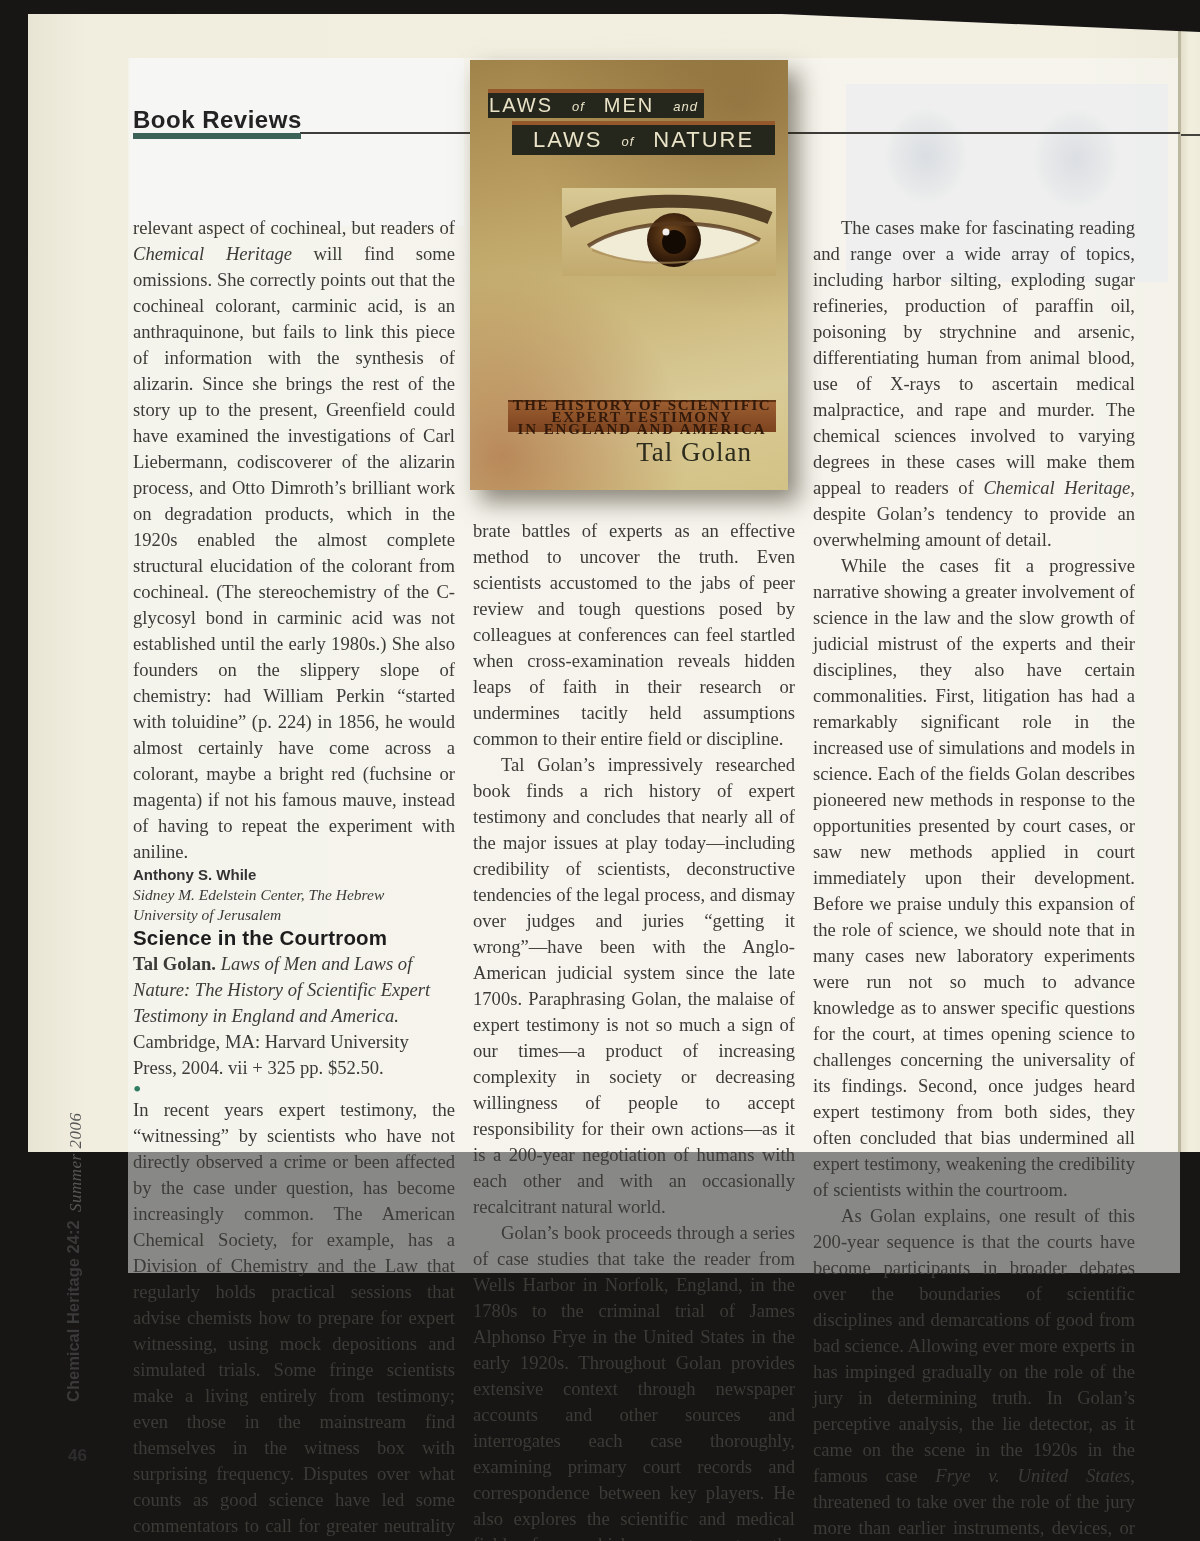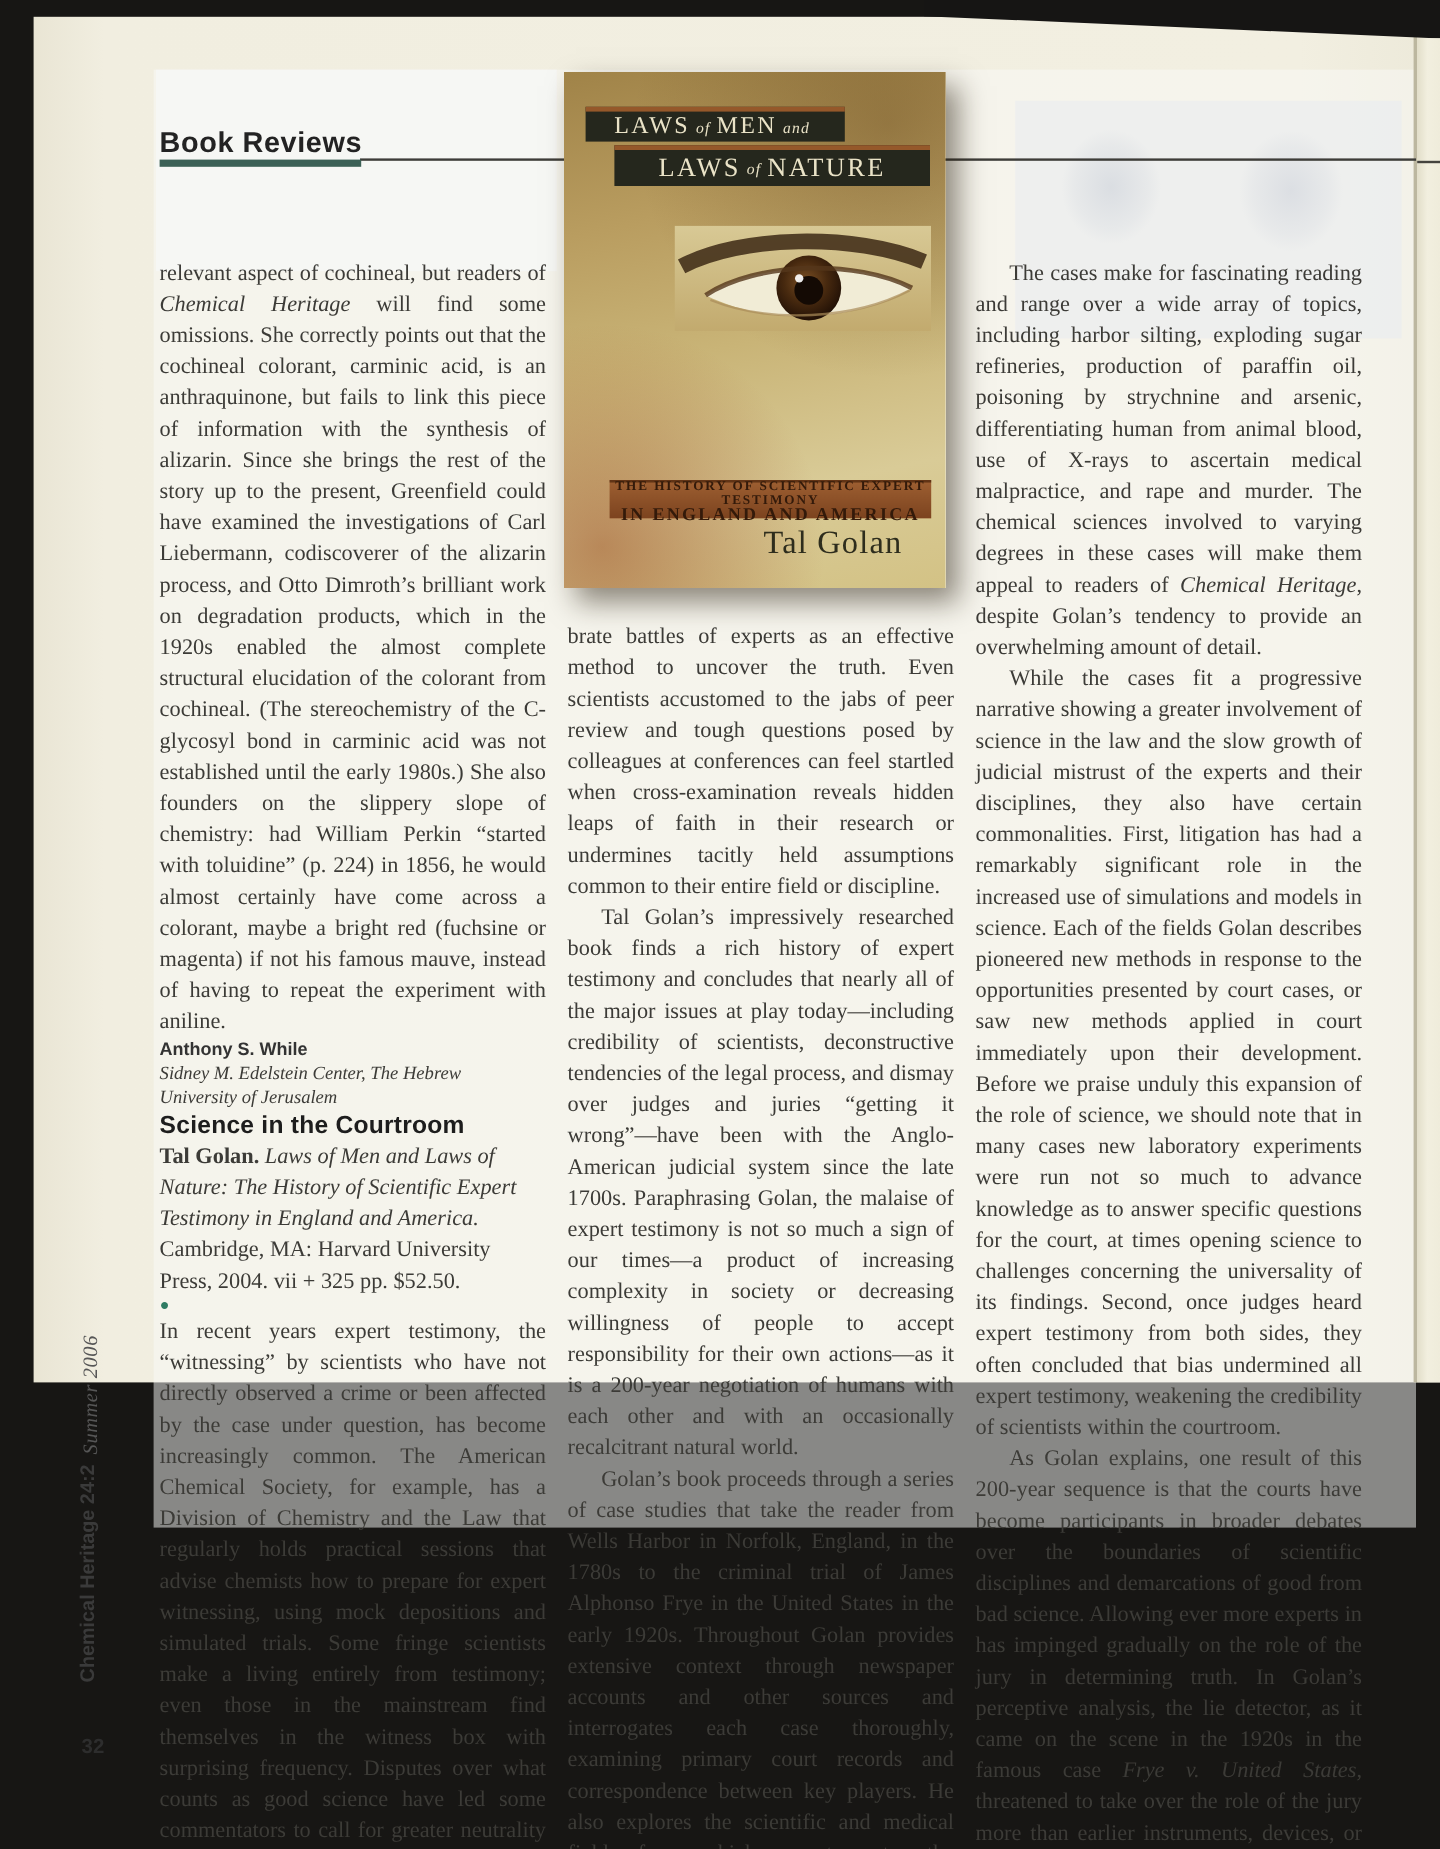--- a/index.html
+++ b/index.html
@@ -35,35 +35,35 @@
   .book-cover{
     position:absolute;left:442px;top:46px;width:318px;height:430px;z-index:5;
     background:
       radial-gradient(circle at 10% 92%, rgba(158,82,40,.55) 0%, rgba(158,82,40,0) 38%),
       radial-gradient(circle at 85% 10%, rgba(90,60,20,.35) 0%, rgba(90,60,20,0) 45%),
       linear-gradient(168deg,#a08348 0%,#b99d60 28%,#c9b477 52%,#d9cb97 78%,#d3c285 100%);
     box-shadow:10px 12px 22px rgba(35,25,10,.5);
   }
   .band{position:absolute;background:#25271d;border-top:4px solid #95582a;
     display:flex;align-items:center;justify-content:center;color:#eae3c7;
-    font-family:Liberation Serif, serif;white-space:nowrap;}
+    font-family:Liberation Sans, sans-serif;white-space:nowrap;gap:14px;}
   .band1{left:18px;top:29px;width:216px;height:25px;}
   .band2{left:42px;top:61px;width:263px;height:30px;}
   .bt-lg{font-size:20px;letter-spacing:2px;}
   .band2 .bt-lg{font-size:22px;}
   .bt-sm{font-size:13px;font-style:italic;margin:0 5px;position:relative;top:1px;letter-spacing:1px;}
   .eye-panel{position:absolute;left:92px;top:128px;width:214px;height:88px;overflow:hidden;}
   .cover-sub-band{
     position:absolute;left:38px;top:340px;width:268px;height:30px;
     background:linear-gradient(180deg,#9c5e31 0%,#7c431f 100%);
     border-top:2px solid rgba(70,35,12,.5);
     display:flex;flex-direction:column;justify-content:center;text-align:center;
     color:#331a0a;font-weight:bold;
   }
-  .cover-sub1{font-size:11px;letter-spacing:1.6px;line-height:12px;}
+  .cover-sub1{font-size:15px;letter-spacing:1.6px;line-height:12px;}
   .cover-sub2{font-size:15px;letter-spacing:1.9px;line-height:12px;}
   .cover-author{position:absolute;right:36px;top:377px;font-size:27px;color:#2e2d1d;letter-spacing:1px;}
   
   .col{position:absolute;width:322px;text-align:justify;font-size:18.6px;line-height:26px;color:#3c3b37;z-index:3;}
   .col p{margin:0;}
   .col .indent{text-indent:28px;}
   .col1{left:105px;top:201px;}
   .col2{left:445px;top:504px;}
   .col3{left:785px;top:201px;}
   .reviewer{font-family:"Liberation Sans", sans-serif;font-weight:bold;font-size:15px;color:#333;
@@ -171,20 +171,20 @@
   </div>
 
   <div class="col col3">
     <p class="indent"><span>The cases make for fascinating reading and range over a wide array of topics, including harbor silting, exploding sugar refineries, production of paraffin oil, poisoning by strychnine and arsenic, differentiating human from animal blood, use of X-rays to ascertain medical malpractice, and rape and murder. The chemical sciences involved to varying degrees in these cases will make them appeal to readers of </span><i>Chemical Heritage</i><span>, despite Golan’s tendency to provide an overwhelming amount of detail.</span></p>
     <p class="indent">While the cases fit a progressive narrative showing a greater involvement of science in the law and the slow growth of judicial mistrust of the experts and their disciplines, they also have certain commonalities. First, litigation has had a remarkably significant role in the increased use of simulations and models in science. Each of the fields Golan describes pioneered new methods in response to the opportunities presented by court cases, or saw new methods applied in court immediately upon their development. Before we praise unduly this expansion of the role of science, we should note that in many cases new laboratory experiments were run not so much to advance knowledge as to answer specific questions for the court, at times opening science to challenges concerning the universality of its findings. Second, once judges heard expert testimony from both sides, they often concluded that bias undermined all expert testimony, weakening the credibility of scientists within the courtroom.</p>
     <p class="indent"><span>As Golan explains, one result of this 200-year sequence is that the courts have become participants in broader debates over the boundaries of scientific disciplines and demarcations of good from bad science. Allowing ever more experts in has impinged gradually on the role of the jury in determining truth. In Golan’s perceptive analysis, the lie detector, as it came on the scene in the 1920s in the famous case </span><i>Frye v. United States</i><span>, threatened to take over the role of the jury more than earlier instruments, devices, or experiments.</span></p>
   </div>
 
   <div class="spine-season">Summer 2006</div>
   <div class="spine-journal">Chemical Heritage 24:2</div>
-  <div class="page-number">32</div>
+  <div class="page-number">46</div>
 
   <div class="page-crease"></div>
   <div class="next-page-strip"></div>
   <div class="header-rule-strip"></div>
 </div>
 
 <div class="corner-shade"></div>
 
 </body></html>

